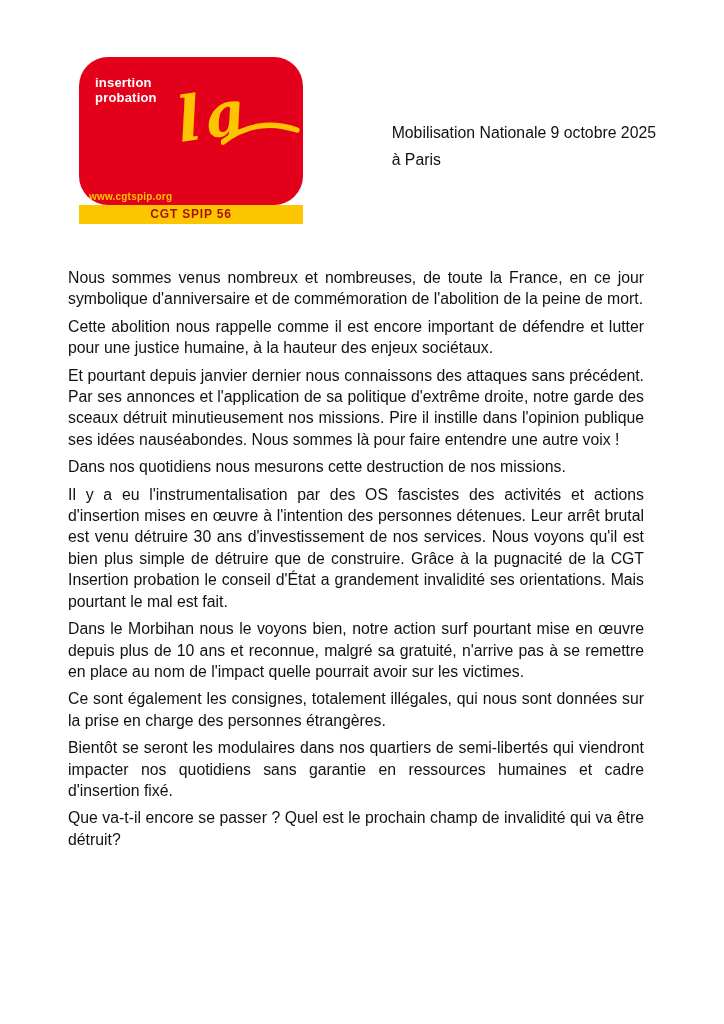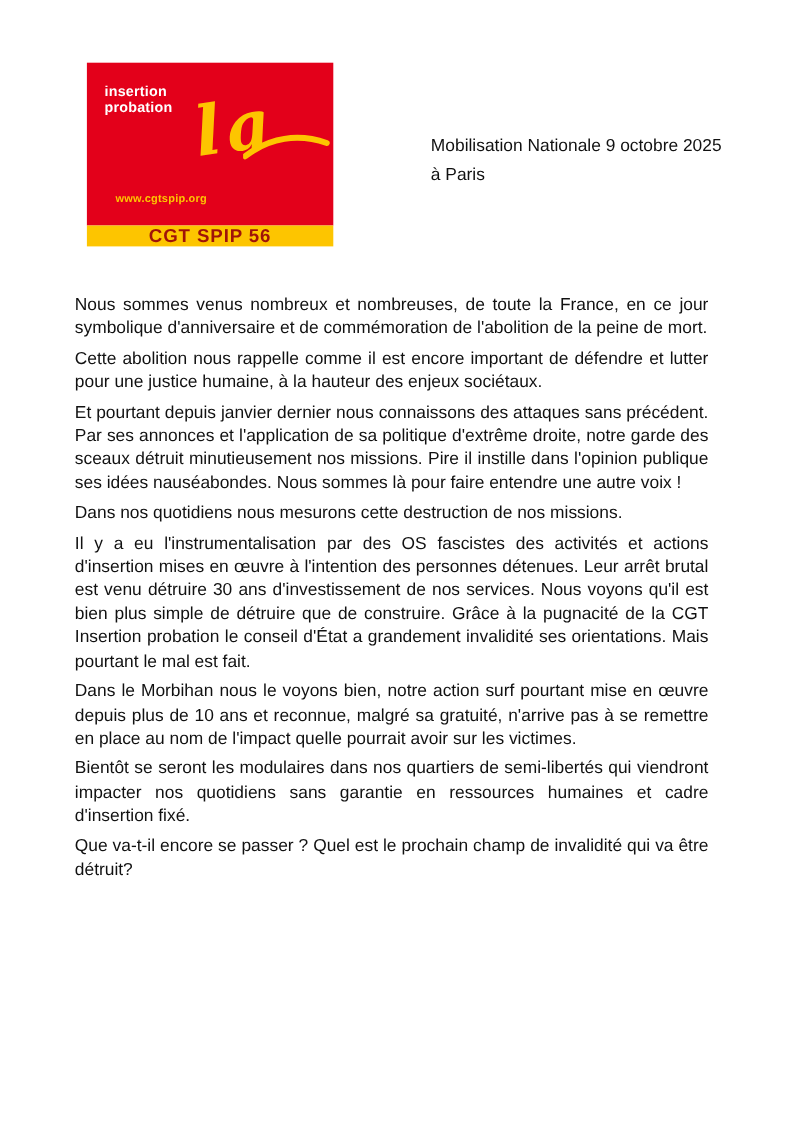--- a/index.html
+++ b/index.html
@@ -19,20 +19,21 @@
     left: 79px;
     top: 57px;
     width: 224px;
     height: 167px;
   }
   .logo-red {
     position: absolute;
     left: 0; top: 0; right: 0; bottom: 19px;
     background: #e3001a;
     overflow: hidden;
+    border-radius: 29px;
   }
   .logo-insertion {
     position: absolute;
     left: 16px; top: 19px;
     color: #ffffff;
     font-weight: bold;
     font-size: 13px;
     line-height: 14.5px;
     letter-spacing: 0.2px;
   }
@@ -60,36 +61,35 @@
     left: 89px; top: 56px;
     color: #ffffff;
     font-weight: bold;
     font-size: 96px;
     line-height: 1;
     letter-spacing: -4px;
     z-index: 2;
   }
   .logo-url {
     position: absolute;
-    left: 10px; bottom: 18px;
+    left: 10px; bottom: 3px;
     color: #fdc500;
     font-weight: bold;
     font-size: 10px;
     letter-spacing: 0.2px;
     z-index: 4;
-    margin-left: 16px;
   }
   .logo-bar {
     position: absolute;
     left: 0; right: 0; bottom: 0;
     height: 19px;
     background: #fdc500;
     color: #9f1309;
     font-weight: bold;
-    font-size: 17px;
+    font-size: 12px;
     line-height: 19px;
     text-align: center;
     letter-spacing: 0.8px;
   }
 
   
   .doc-header {
     position: absolute;
     right: 68px;
     top: 122px;
@@ -137,17 +137,18 @@
     <div class="line2">à Paris</div>
   </div>
 
   <div class="doc-body">
     <p>Nous sommes venus nombreux et nombreuses, de toute la France, en ce jour symbolique d'anniversaire et de commémoration de l'abolition de la peine de mort.</p>
     <p>Cette abolition nous rappelle comme il est encore important de défendre et lutter pour une justice humaine, à la hauteur des enjeux sociétaux.</p>
     <p>Et pourtant depuis janvier dernier nous connaissons des attaques sans précédent. Par ses annonces et l'application de sa politique d'extrême droite, notre garde des sceaux détruit minutieusement nos missions. Pire il instille dans l'opinion publique ses idées nauséabondes. Nous sommes là pour faire entendre une autre voix !</p>
     <p>Dans nos quotidiens nous mesurons cette destruction de nos missions.</p>
     <p>Il y a eu l'instrumentalisation par des OS fascistes des activités et actions d'insertion mises en œuvre à l'intention des personnes détenues. Leur arrêt brutal est venu détruire 30 ans d'investissement de nos services. Nous voyons qu'il est bien plus simple de détruire que de construire. Grâce à la pugnacité de la CGT Insertion probation le conseil d'État a grandement invalidité ses orientations. Mais pourtant le mal est fait.</p>
     <p>Dans le Morbihan nous le voyons bien, notre action surf pourtant mise en œuvre depuis plus de 10 ans et reconnue, malgré sa gratuité, n'arrive pas à se remettre en place au nom de l'impact quelle pourrait avoir sur les victimes.</p>
+    <p>Ce sont également les consignes, totalement illégales, qui nous sont données sur la prise en charge des personnes étrangères.</p>
     <p>Bientôt se seront les modulaires dans nos quartiers de semi-libertés qui viendront impacter nos quotidiens sans garantie en ressources humaines et cadre d'insertion fixé.</p>
     <p>Que va-t-il encore se passer ? Quel est le prochain champ de invalidité qui va être détruit?</p>
   </div>
 
 </div>
 
 </body></html>

